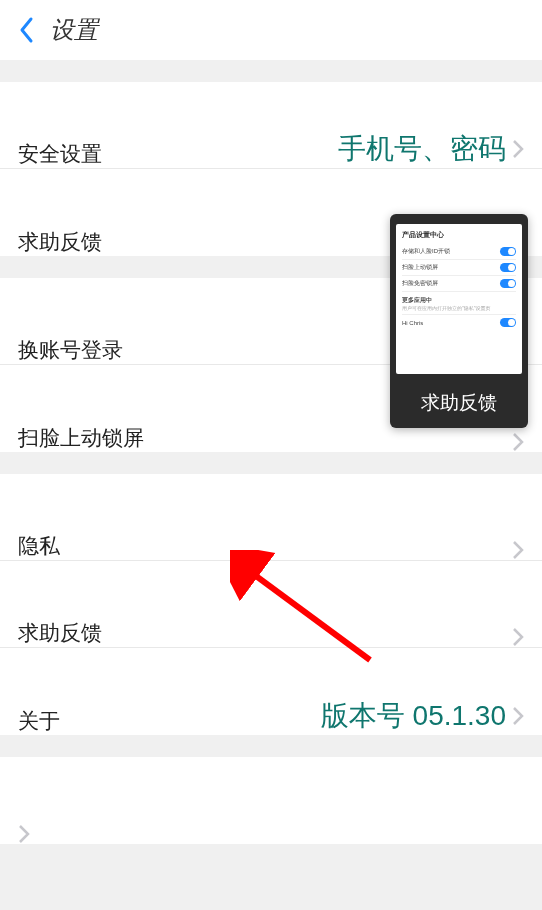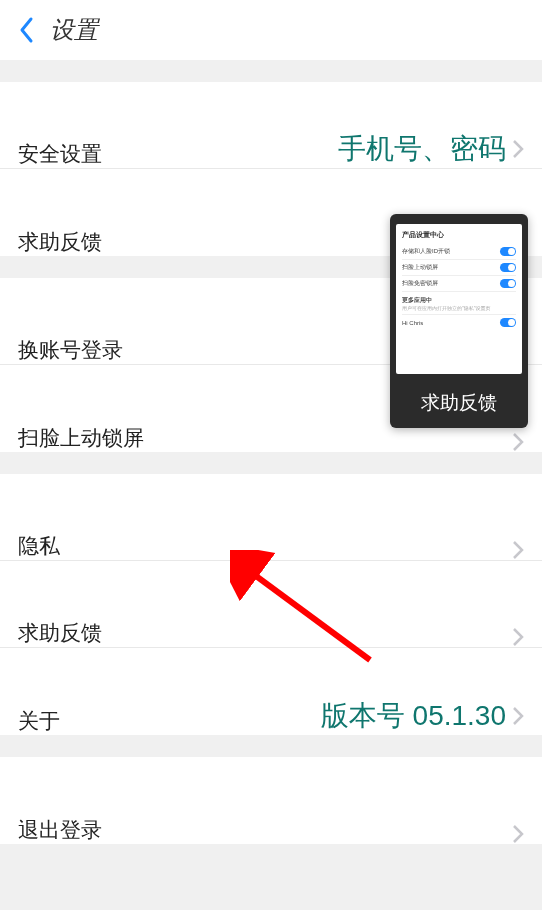--- a/index.html
+++ b/index.html
@@ -235,21 +235,20 @@
           </svg>
         </div>
     </div>
   </div>
 </div>
 
 <div class="gap"></div>
 
 <div class="group">
   <div class="row">
-    <div class="row-left">退出登录</div>
     <div class="row-right">
       <div class="chevron">
           <svg viewBox="0 0 12 20">
             <polyline points="2,2 10,10 2,18"></polyline>
           </svg>
         </div>
     </div>
   </div>
 </div>
 

